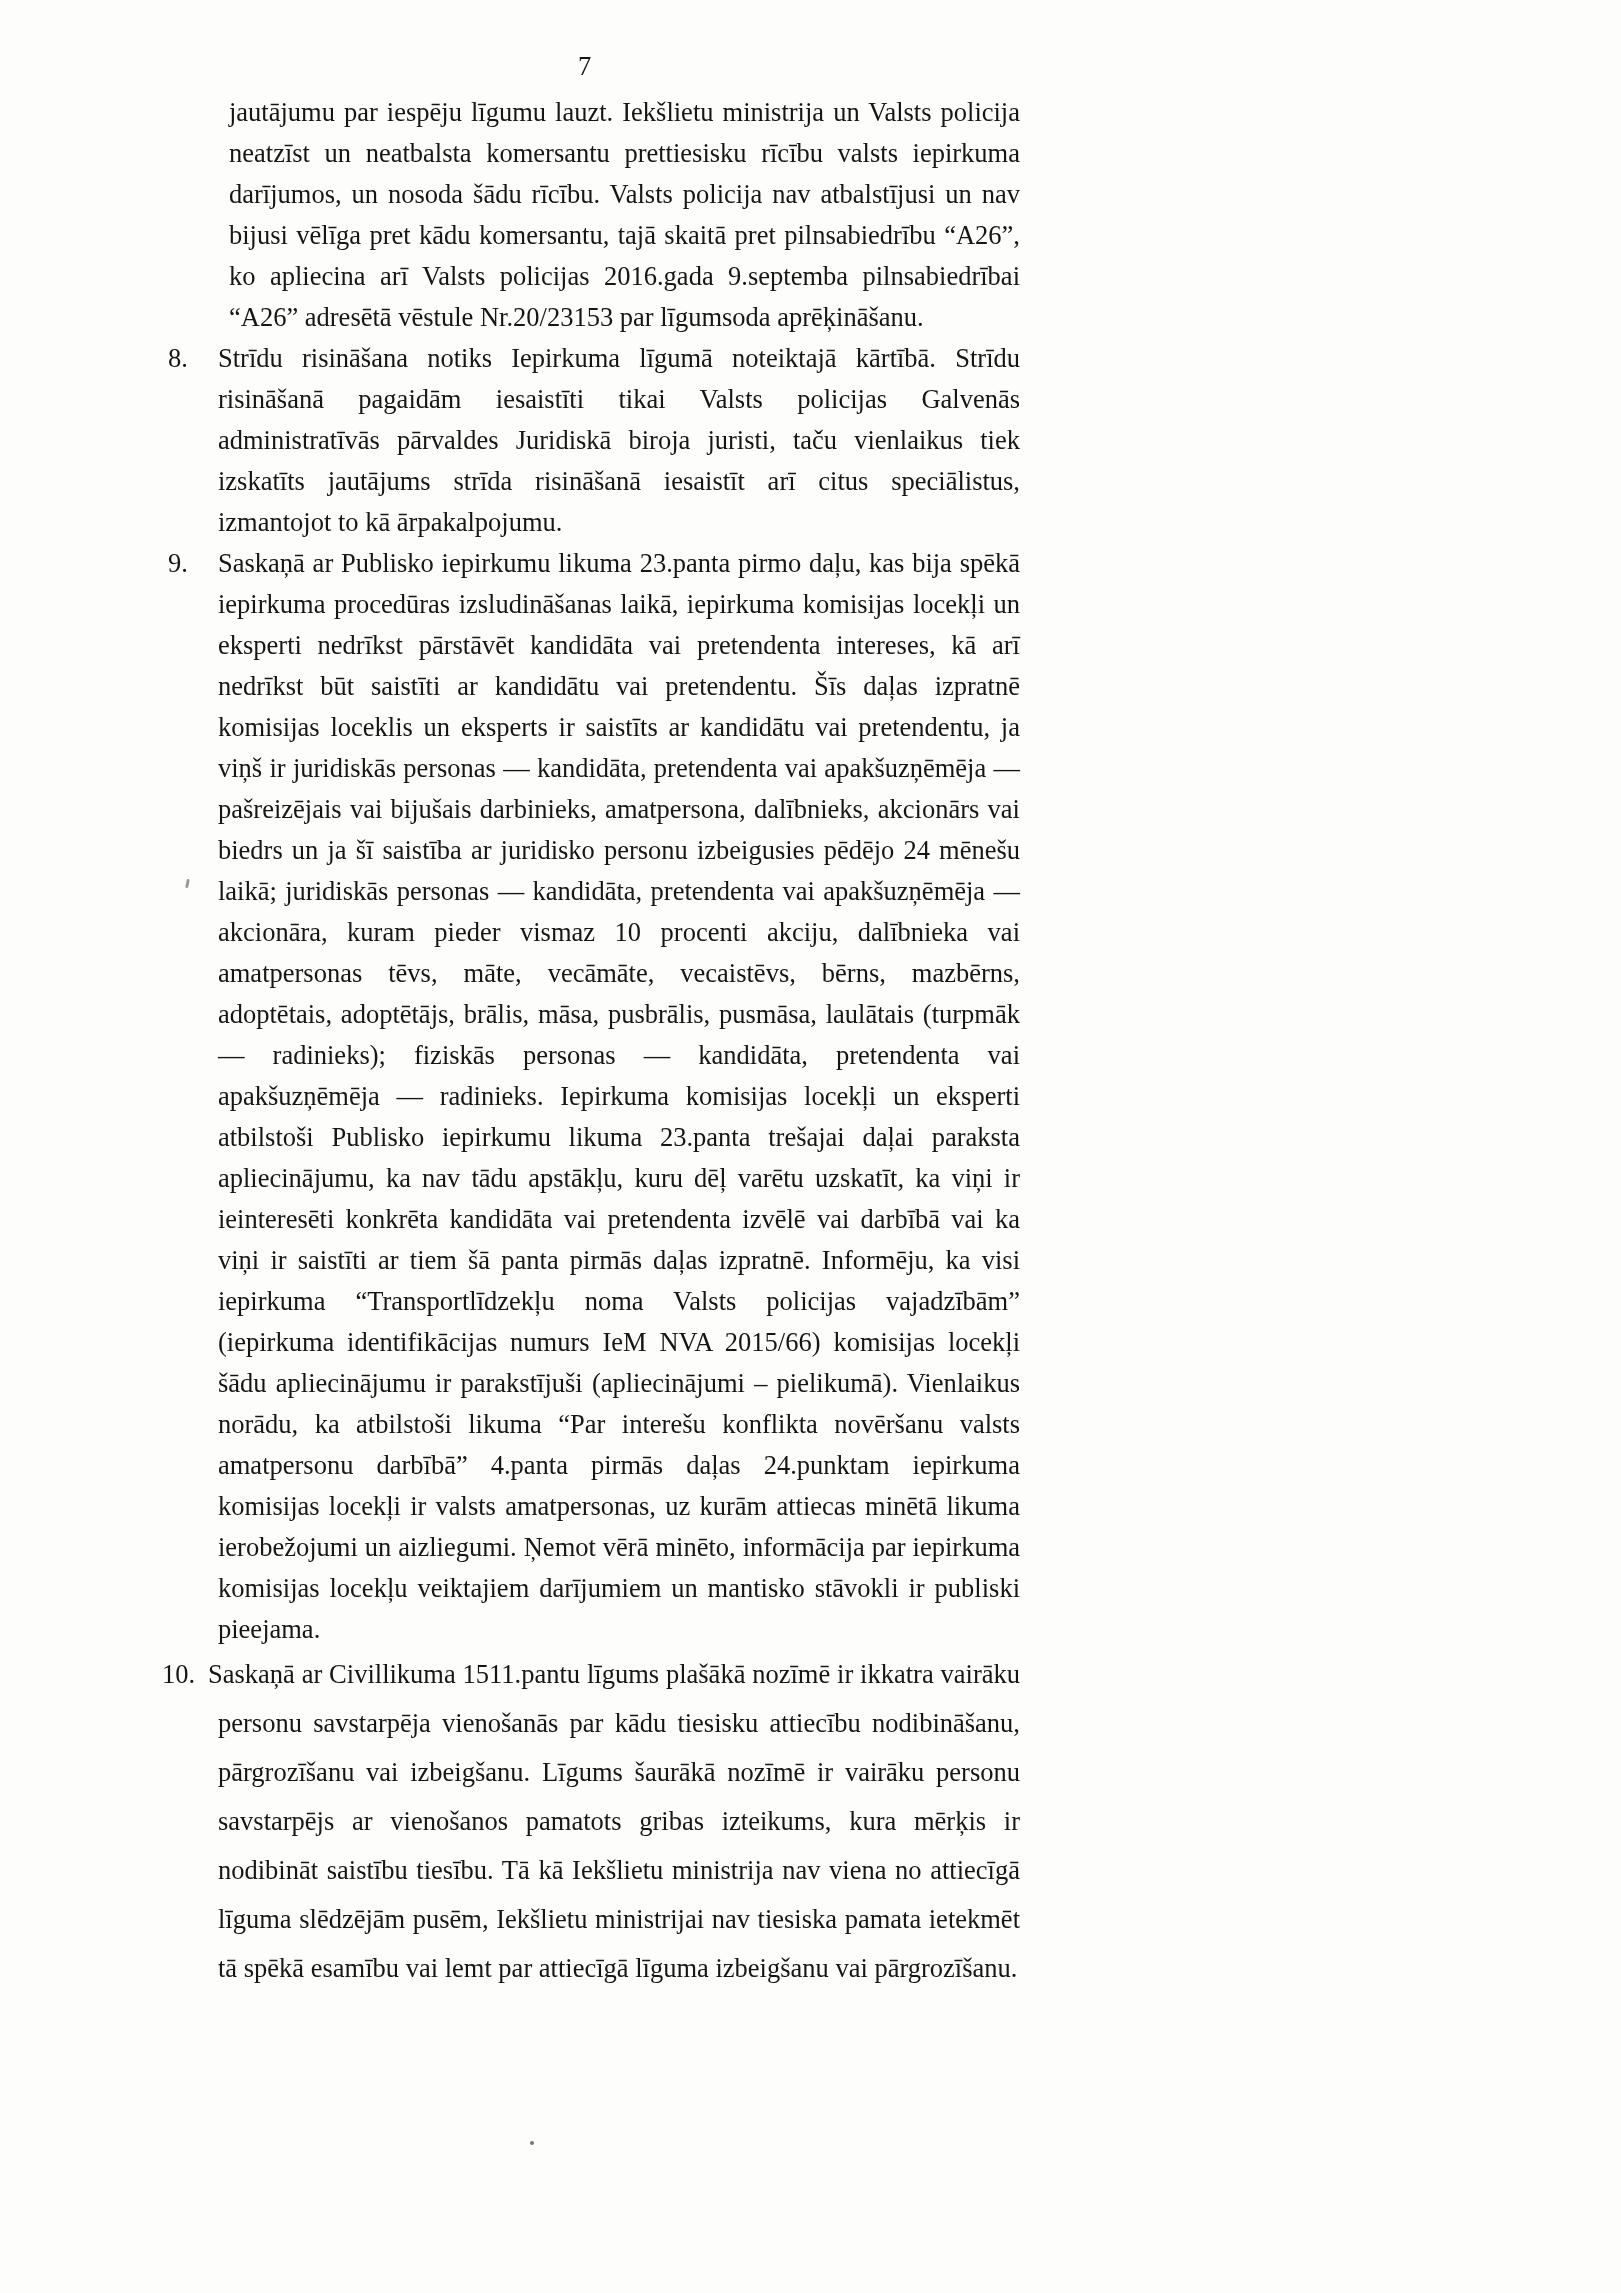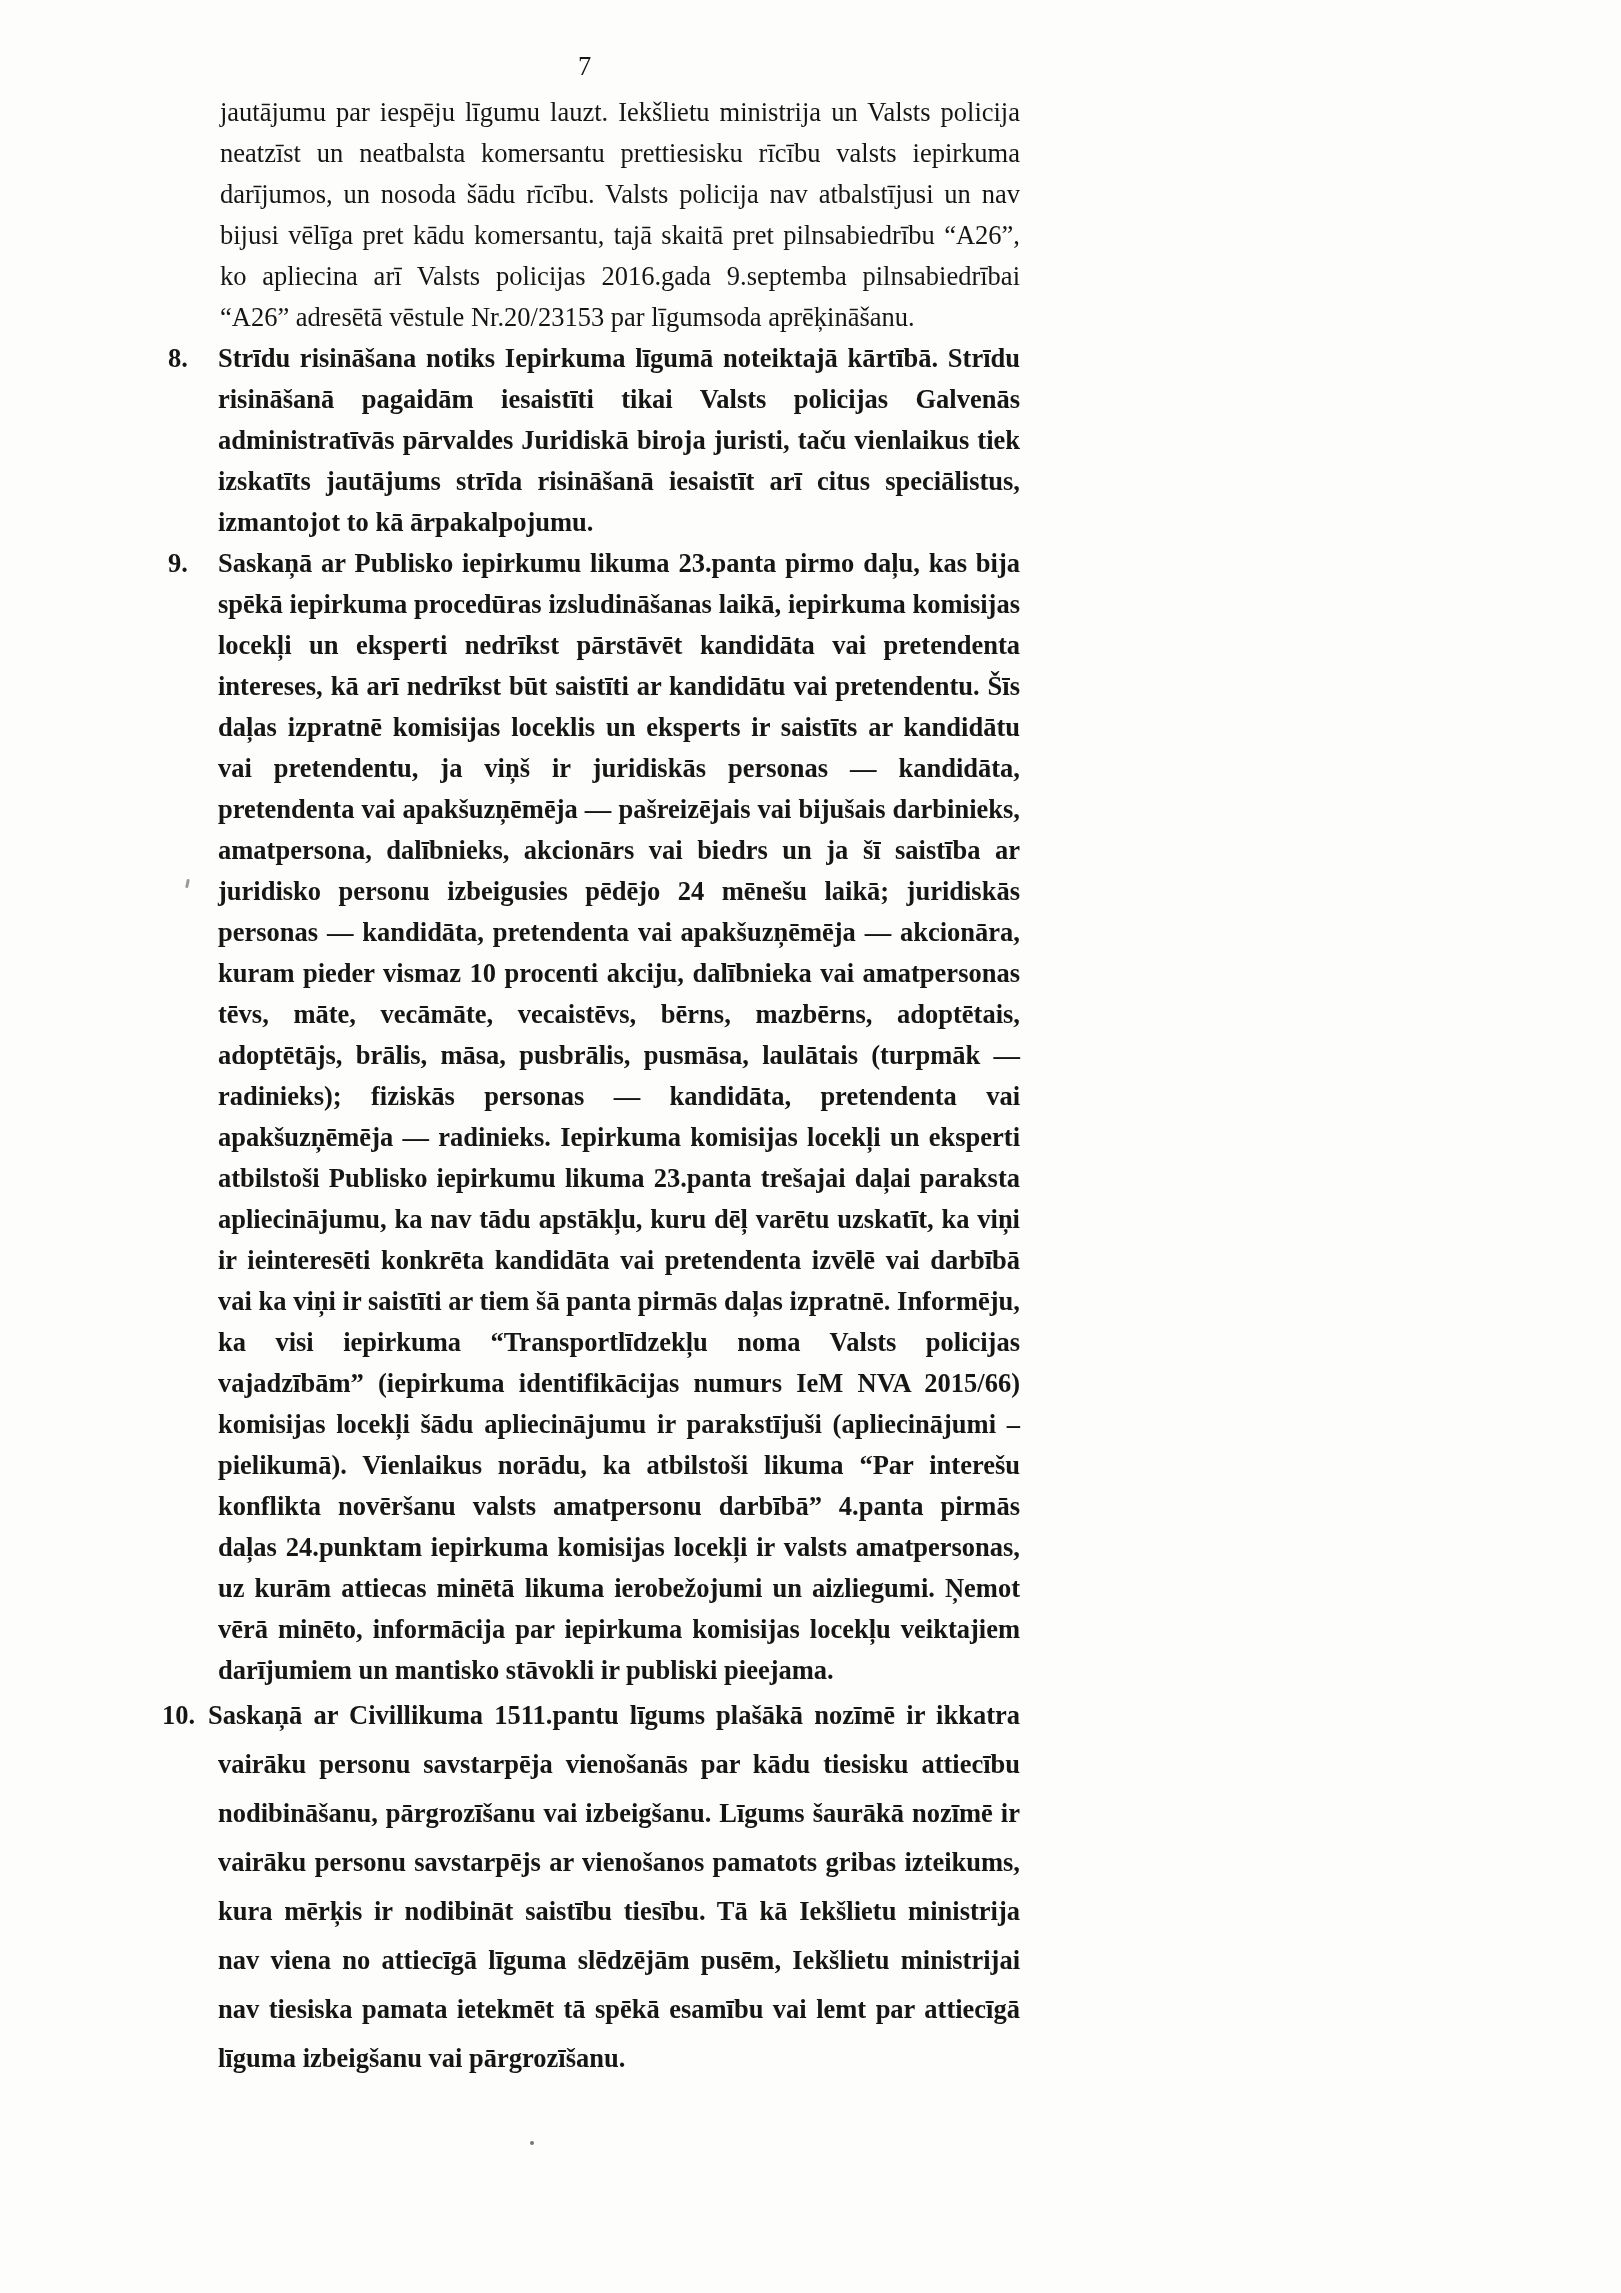--- a/index.html
+++ b/index.html
@@ -31,26 +31,25 @@
     font-size: 26.5px;
     line-height: 41px;
     text-align: justify;
     hyphens: none;
     -webkit-hyphens: none;
   }
   .content p {
     margin: 0;
   }
   p.cont {
-    margin-left: 2px;
+    margin-left: 11px;
   }
   .item {
     margin-left: 27.4px;
     text-indent: -50px;
-    font-weight: bold;
   }
   .item .num {
     display: inline-block;
     width: 50px;
     text-indent: 0;
   }
   .item-10 {
     text-indent: -56px;
     line-height: 49px;
   }

